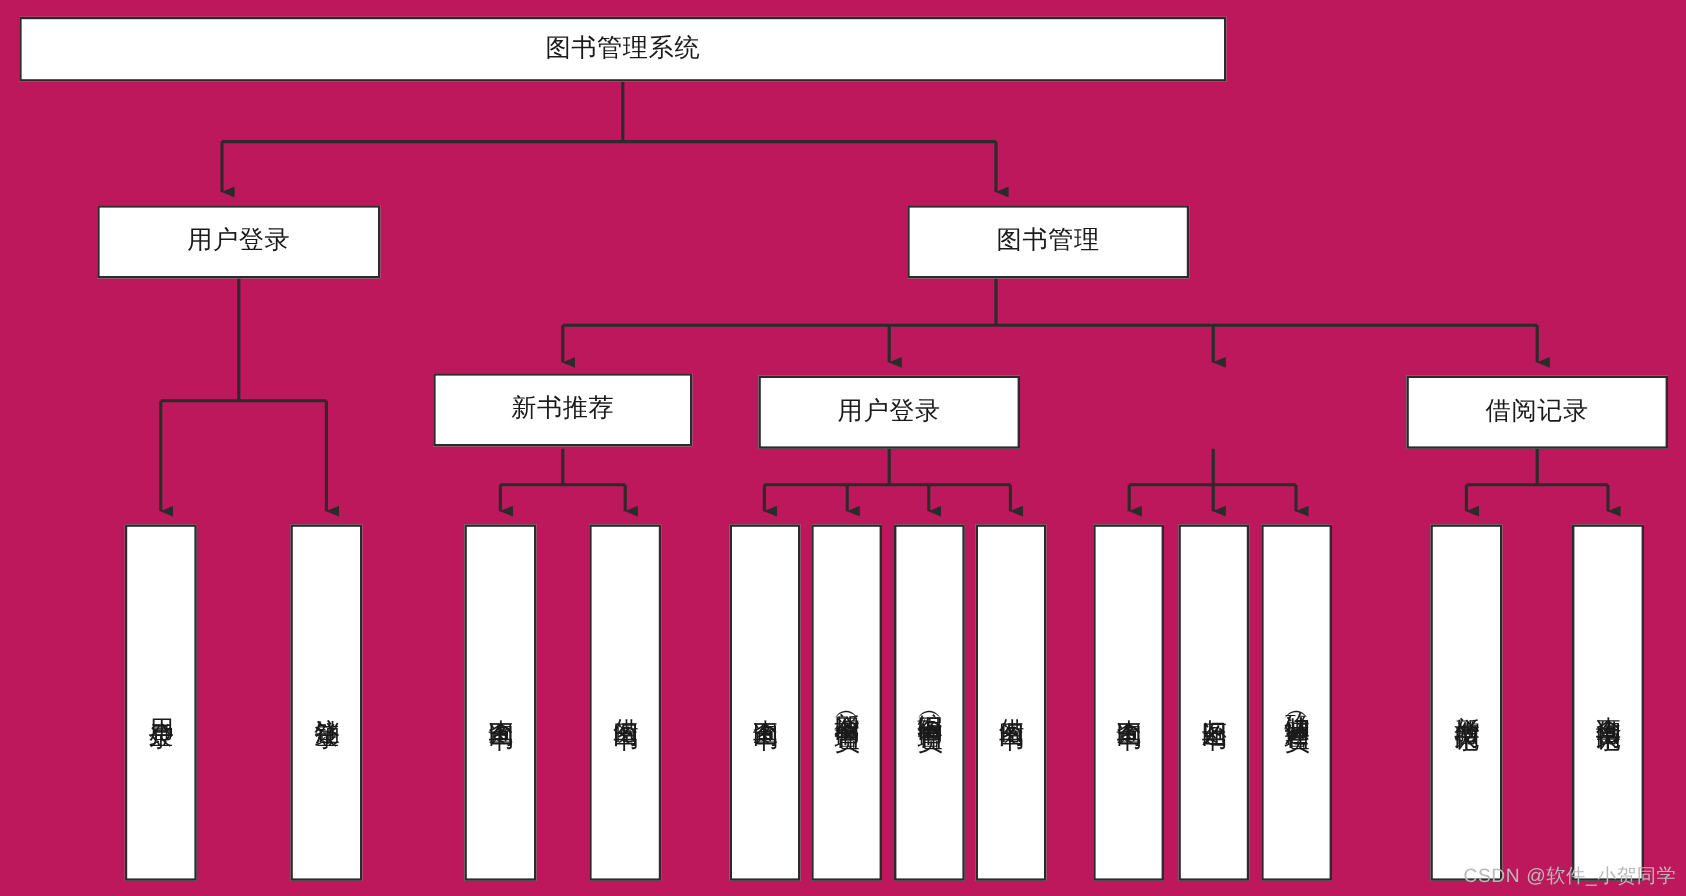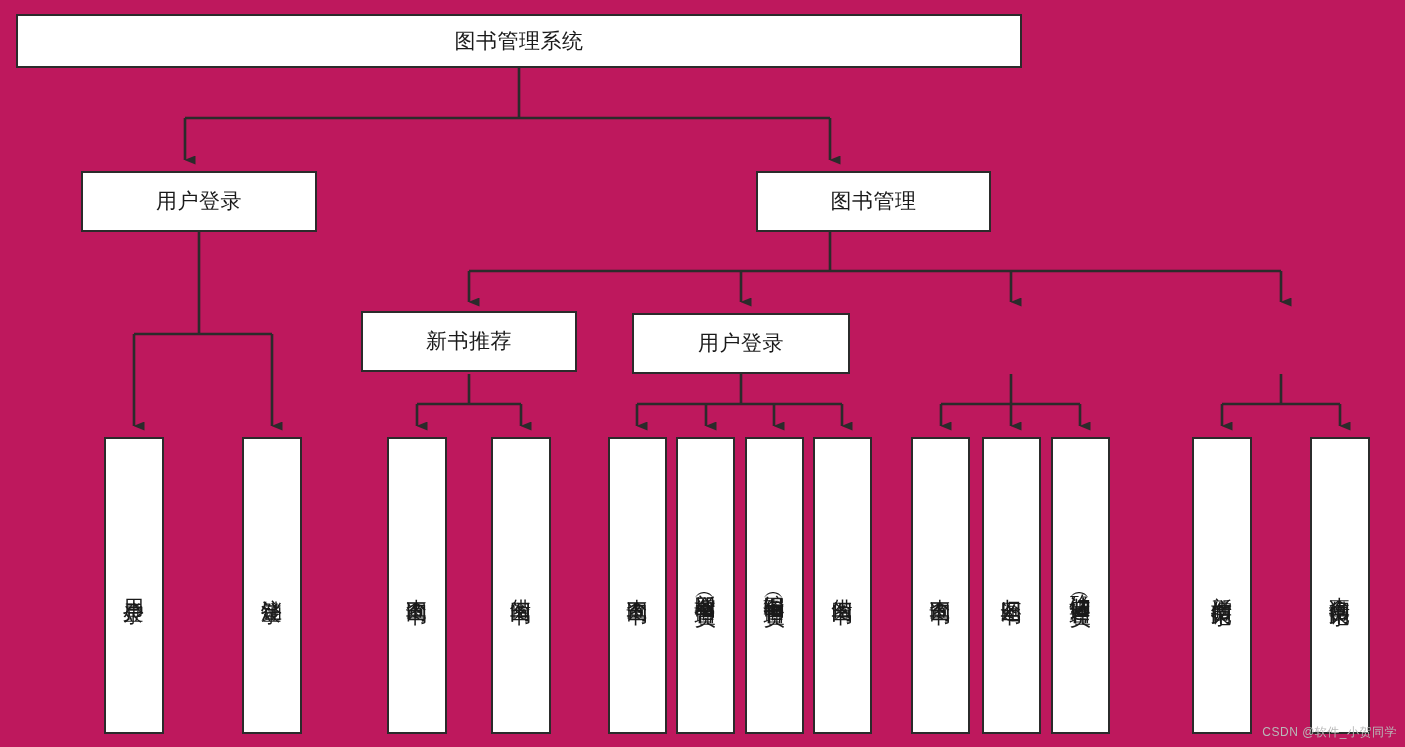--- a/index.html
+++ b/index.html
@@ -52,21 +52,21 @@
     writing-mode: vertical-rl;
     text-orientation: upright;
     font-size: 21px;
     letter-spacing: 2px;
     line-height: 1;
   }
   #watermark {
     position: absolute;
     right: 8px;
     bottom: 6px;
-    font-size: 12px;
+    font-size: 16px;
     color: #b9b9b9;
     white-space: nowrap;
     z-index: 3;
     letter-spacing: 0.5px;
   }
 </style>
 </head>
 <body>
 
 <div id="canvas">
@@ -132,20 +132,23 @@
   <div class="node horiz" style="left:712px; top:171px; width:235px; height:61px;margin-left:44px;">
     <span class="label">图书管理</span>
   </div>
 
   <div class="node horiz" style="left:361px; top:311px; width:216px; height:61px;">
     <span class="label">新书推荐</span>
   </div>
   <div class="node horiz" style="left:632px; top:313px; width:218px; height:61px;">
     <span class="label">用户登录</span>
   </div>
+  <div class="node horiz" style="left:1172px; top:313px; width:218px; height:61px;">
+    <span class="label">借阅记录</span>
+  </div>
 
   <div class="node vert" style="left:104px; top:437px; width:60px; height:297px;">
     <span class="label">用户登录</span>
   </div>
   <div class="node vert" style="left:242px; top:437px; width:60px; height:297px;">
     <span class="label">注销登录</span>
   </div>
 
   <div class="node vert" style="left:387px; top:437px; width:60px; height:297px;">
     <span class="label">查询图书</span>

